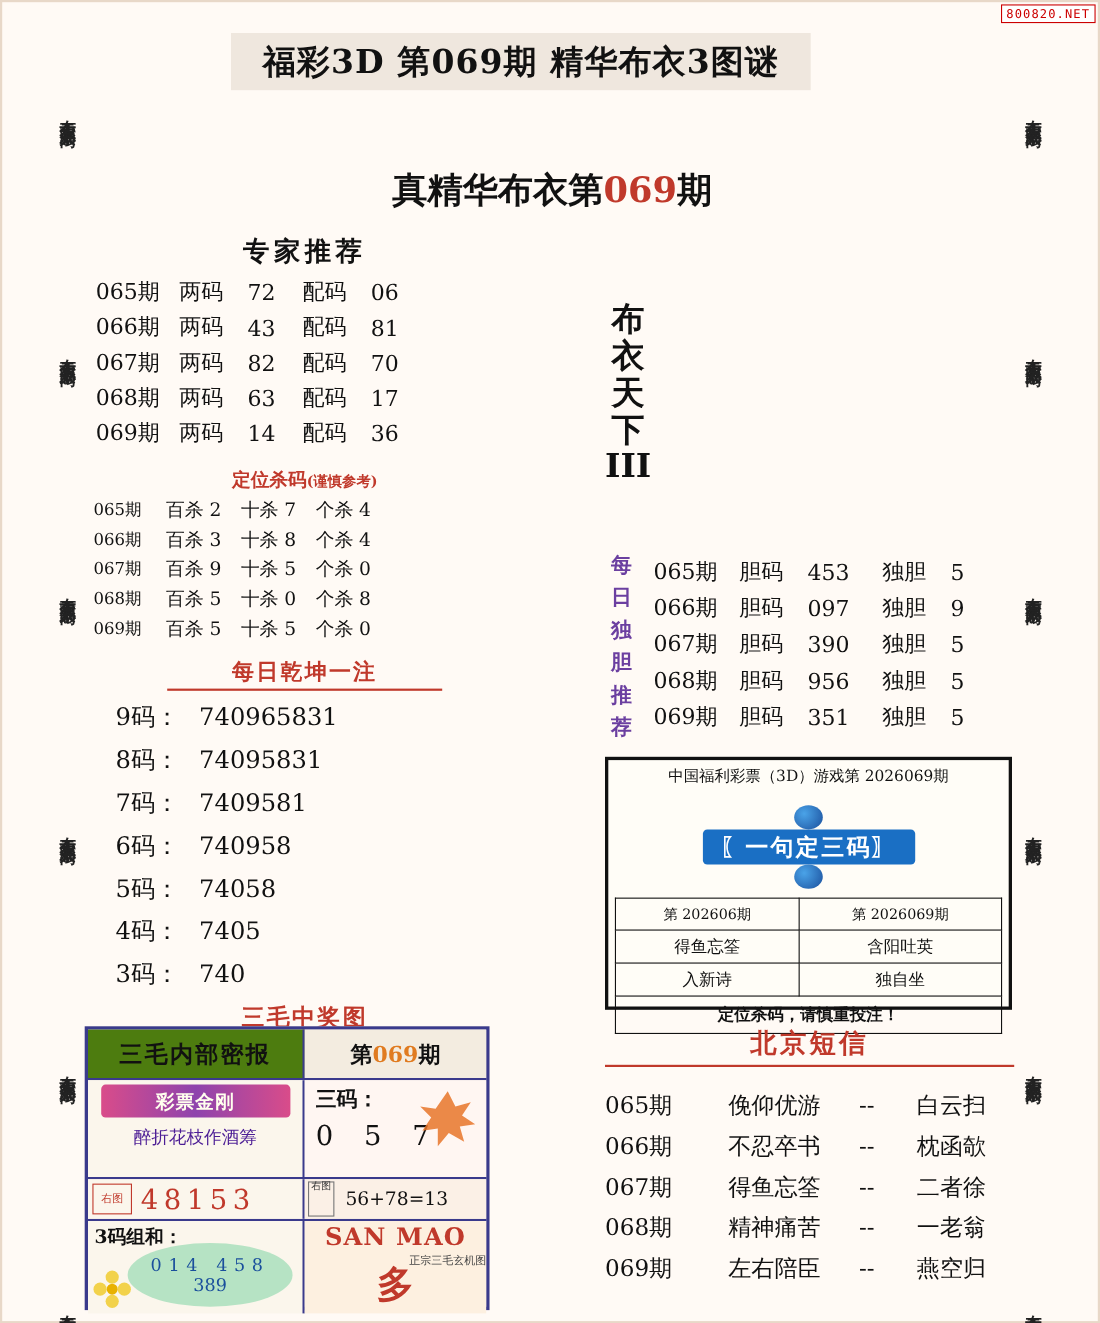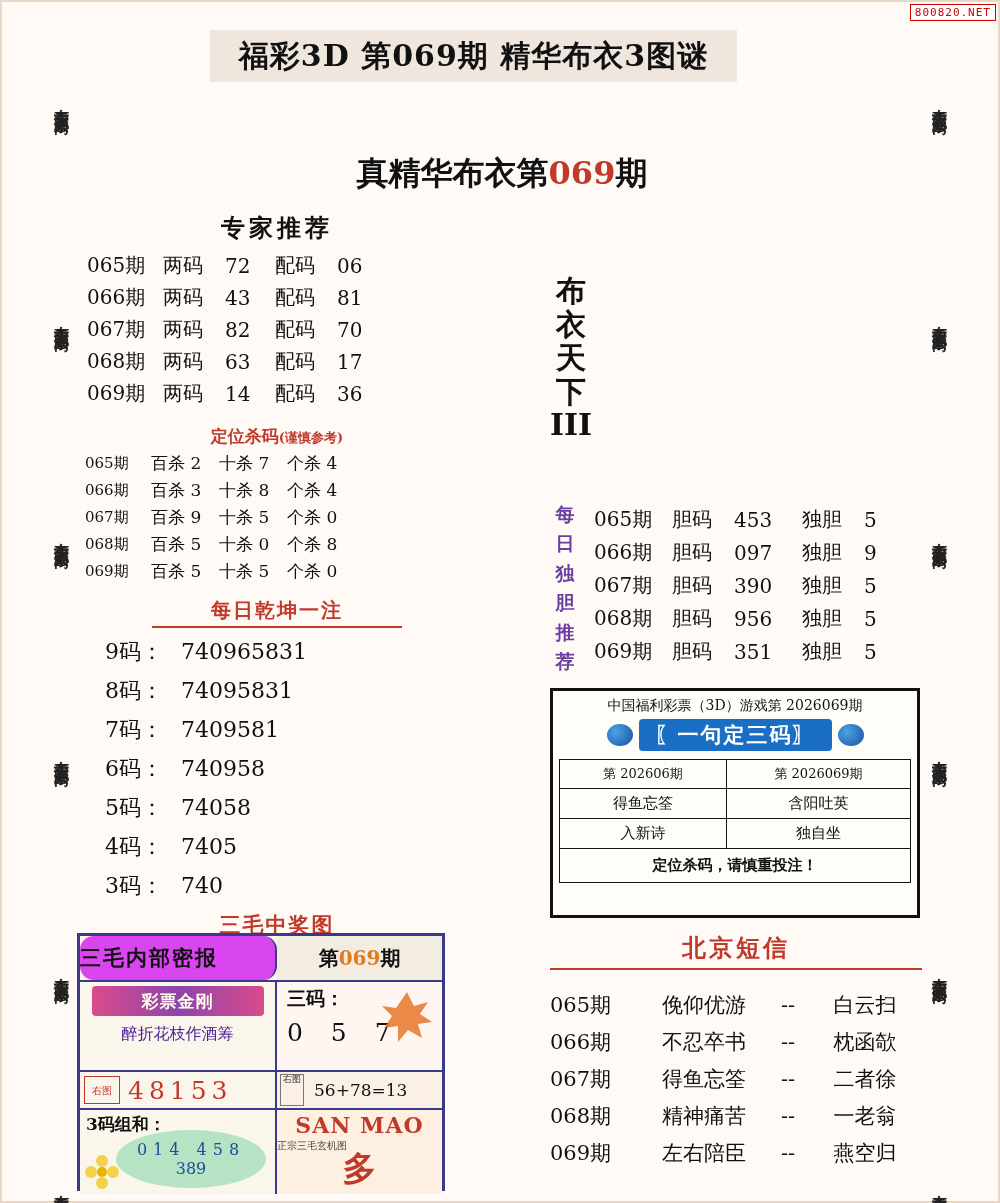--- a/index.html
+++ b/index.html
@@ -102,21 +102,21 @@
   .sanmao-title{
     margin-top:10px;text-align:center;color:#c0392b;font-weight:bold;font-size:21px;
     font-family:"DejaVu Serif","Liberation Serif",serif;letter-spacing:2px;
   }
   
   .sanmao-box{
     position:absolute;left:75px;top:931px;width:368px;height:258px;
     border:3px solid #3a3a8c;background:#fdf4e6;box-sizing:border-box;
   }
   .sm-top{display:flex;height:44px;border-bottom:2px solid #3a3a8c;}
-  .sm-top-l{width:195px;border-right:2px solid #3a3a8c;display:flex;align-items:center;background:#d946ef;border-radius:14px;}
+  .sm-top-l{width:195px;border-right:2px solid #3a3a8c;display:flex;align-items:center;justify-content:center;background:#4d7c0f;}
   .sm-top-l span{font-size:21px;font-weight:bold;color:#111;letter-spacing:2px;font-family:"DejaVu Serif","Liberation Serif",serif;}
   .sm-top-r{flex:1;display:flex;align-items:center;justify-content:center;background:#f3ece0;}
   .sm-top-r span{font-size:20px;font-weight:bold;color:#111;font-family:"DejaVu Serif","Liberation Serif",serif;}
   .sm-top-r .orange{color:#e07b20;}
   .sm-mid{display:flex;height:88px;border-bottom:2px solid #3a3a8c;}
   .sm-mid-l{width:195px;border-right:2px solid #3a3a8c;background:#fbf6ec;position:relative;}
   .sm-badge{
     margin:4px auto 0;width:172px;height:30px;border-radius:4px;
     background:linear-gradient(90deg,#d94c8a,#8e44ad,#d94c8a);
     display:flex;align-items:center;justify-content:center;
@@ -139,21 +139,21 @@
   .sm-bot-l .t{font-size:17px;color:#111;font-weight:bold;margin:3px 0 0 6px;font-family:"DejaVu Serif","Liberation Serif",serif;}
   .ellipse{
     position:absolute;left:36px;top:20px;width:150px;height:58px;border-radius:50%;
     background:#b6e3c4;display:flex;flex-direction:column;align-items:center;justify-content:center;
   }
   .ellipse .l1{color:#1a4f9c;font-size:16px;letter-spacing:6px;font-family:"DejaVu Serif","Liberation Serif",serif;}
   .ellipse .l2{color:#1a4f9c;font-size:16px;font-family:"DejaVu Serif","Liberation Serif",serif;}
   .flower{position:absolute;left:2px;bottom:2px;width:40px;height:40px;}
   .sm-bot-r{flex:1;background:#fdf0e0;position:relative;}
   .sm-bot-r .brand{text-align:center;font-size:22px;font-weight:bold;color:#c0392b;margin-top:2px;letter-spacing:1px;font-family:"DejaVu Serif","Liberation Serif",serif;}
-  .sm-bot-r .sub{text-align:left;font-size:10px;color:#444;margin-top:1px;}
+  .sm-bot-r .sub{text-align:right;font-size:10px;color:#444;margin-top:1px;}
   .sm-bot-r .duo{text-align:center;font-size:34px;color:#c0392b;font-weight:bold;font-family:"DejaVu Serif","Liberation Serif",serif;line-height:0.9;}
   .by3-vert{
     position:absolute;left:548px;top:272px;width:42px;
     font-size:30px;font-weight:bold;color:#111;text-align:center;line-height:1.12;
     font-family:"DejaVu Serif","Liberation Serif",serif;
   }
   .banner-wrap{position:absolute;left:630px;top:240px;width:300px;height:190px;}
   .banner-top{
     position:absolute;left:0;top:8px;width:178px;height:78px;
     background:linear-gradient(180deg,#efe0a8,#d9c47a);
@@ -211,21 +211,21 @@
   .dan-row .q{width:78px;}
   .dan-row .l1{width:62px;}
   .dan-row .v1{width:68px;}
   .dan-row .l2{width:62px;}
   
   .box3d{
     position:absolute;left:548px;top:686px;width:370px;height:230px;
     border:3px solid #111;background:#fffdf7;box-sizing:border-box;padding:6px;
   }
   .box3d .line1{text-align:center;font-size:14px;color:#111;font-family:"DejaVu Serif","Liberation Serif",serif;}
-  .box3d .line2{display:flex;align-items:center;justify-content:center;margin-top:4px;}
+  .box3d .line2{display:flex;align-items:center;justify-content:center;margin-top:17px;flex-direction:column;}
   .box3d .line2 .mid{
     background:#1a6fc4;color:#fff;font-size:21px;font-weight:bold;padding:2px 16px;border-radius:4px;letter-spacing:2px;
     font-family:"DejaVu Serif","Liberation Serif",serif;
   }
   .ball{width:26px;height:22px;border-radius:50%;background:radial-gradient(circle at 35% 35%,#4aa3e8,#1a4f9c);margin:0 6px;}
   .box3d table{width:100%;border-collapse:collapse;margin-top:8px;}
   .box3d td{border:1px solid #111;text-align:center;font-size:15px;padding:5px 0;color:#111;font-family:"DejaVu Serif","Liberation Serif",serif;}
   .box3d td.small{font-size:13px;}
   .box3d .foot{
     border:1px solid #111;border-top:none;text-align:center;font-size:15px;padding:7px 0;color:#111;font-weight:bold;

